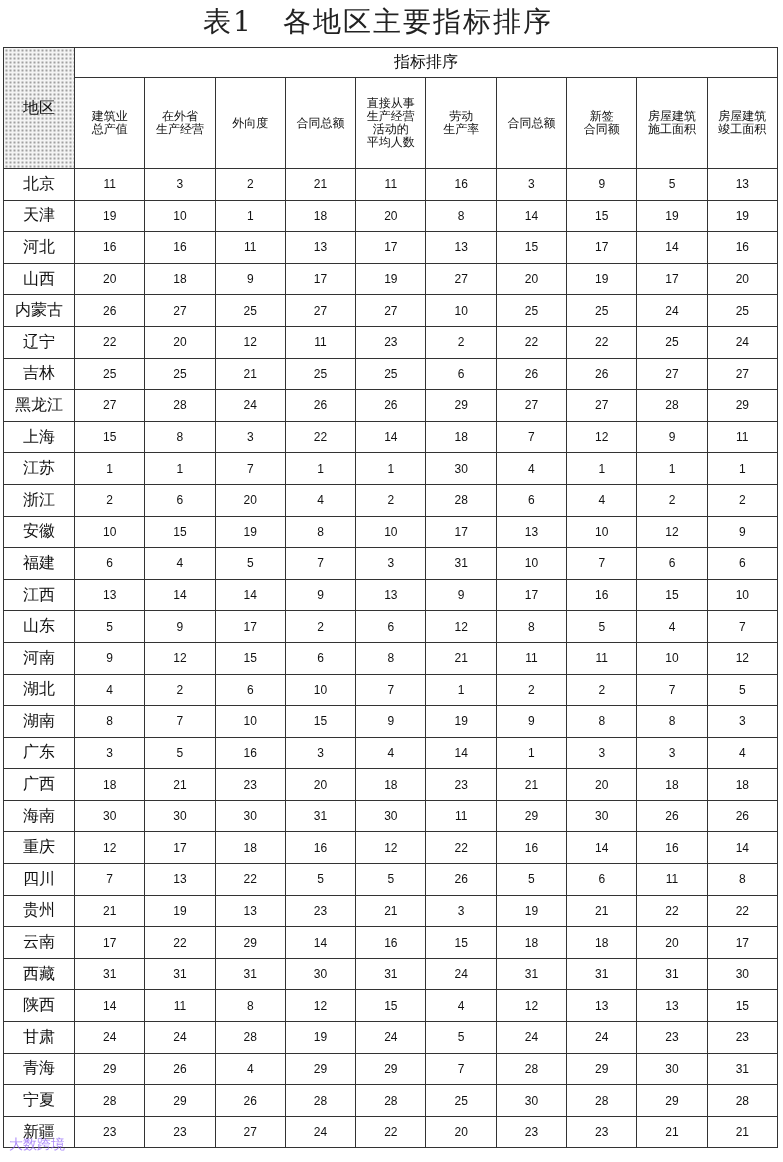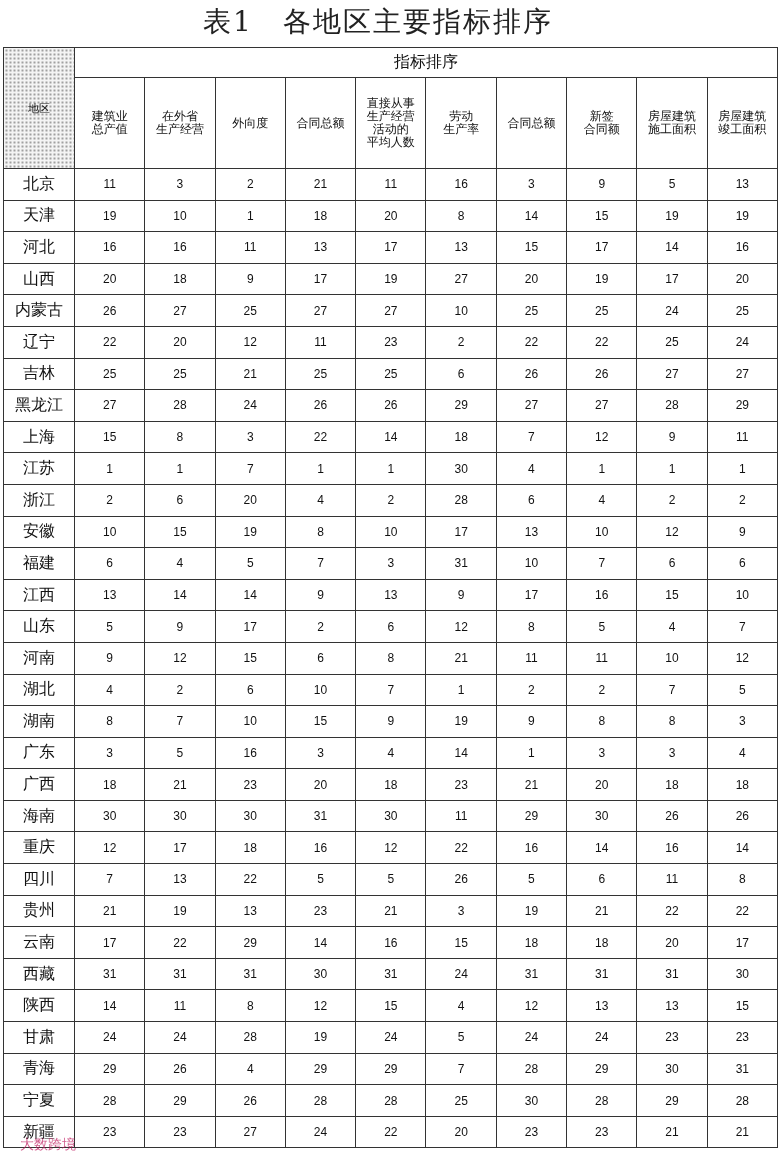--- a/index.html
+++ b/index.html
@@ -2,27 +2,27 @@
 <html><head>
 <meta charset="utf-8">
 <style>
   html, body { margin: 0; padding: 0; background: #ffffff; }
   body { width: 783px; height: 1162px; position: relative; overflow: hidden; font-family: "DejaVu Sans", sans-serif; color: #111; }
   .title { position: absolute; top: 2px; left: 0; width: 756px; text-align: center; font-family: "DejaVu Serif", serif; font-size: 28px; letter-spacing: 2px; color: #222; line-height: 40px; }
   table.rank { position: absolute; top: 47px; left: 3px; width: 774px; border-collapse: collapse; table-layout: fixed; }
   table.rank td, table.rank th { border: 1px solid #333; text-align: center; vertical-align: middle; padding: 0; font-weight: normal; }
   th.group-head { height: 29px; font-size: 16px; }
   th.col-head { height: 90px; font-size: 12px; line-height: 13px; }
-  th.region-head { font-size: 11px; background-color: #f4f4f4;
+  th.region-head { font-size: 16px; background-color: #f4f4f4;
     background-image: radial-gradient(#9a9a9a 0.7px, transparent 0.8px);
     background-size: 4px 4px; }
   td { height: 30.6px; font-size: 12px; font-family: "Liberation Sans", sans-serif; }
   td.region { font-family: Liberation Sans, sans-serif; font-size: 16px; }
   .ml { white-space: pre-line; display: inline-block; }
-  .watermark { position: absolute; left: 20px; bottom: 8px; font-size: 14px; color: #be185d; opacity: 0.7; }
+  .watermark { position: absolute; left: 9px; bottom: 8px; font-size: 14px; color: #8b5cf6; opacity: 0.7; }
 </style>
 </head>
 <body>
 
 <div class="title">表1　各地区主要指标排序</div>
 
 <table class="rank">
   <colgroup>
     <col style="width:71px">
     <col span="10" style="width:70.3px">

